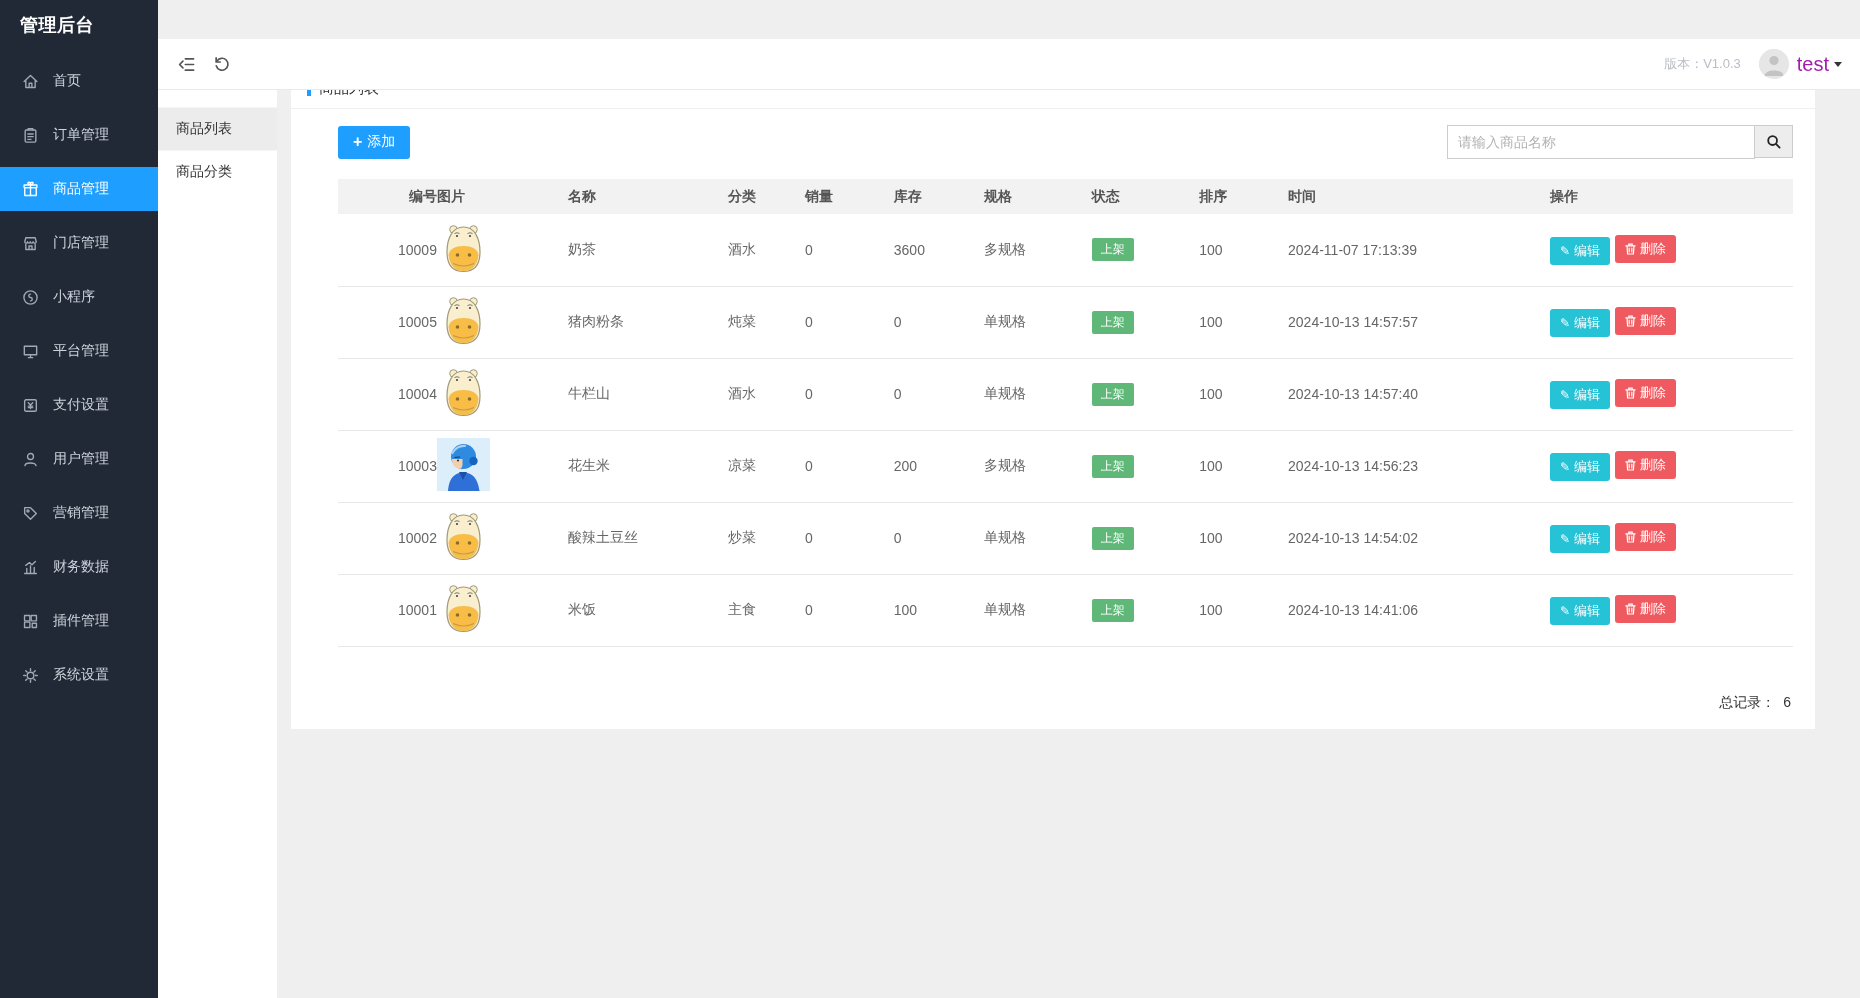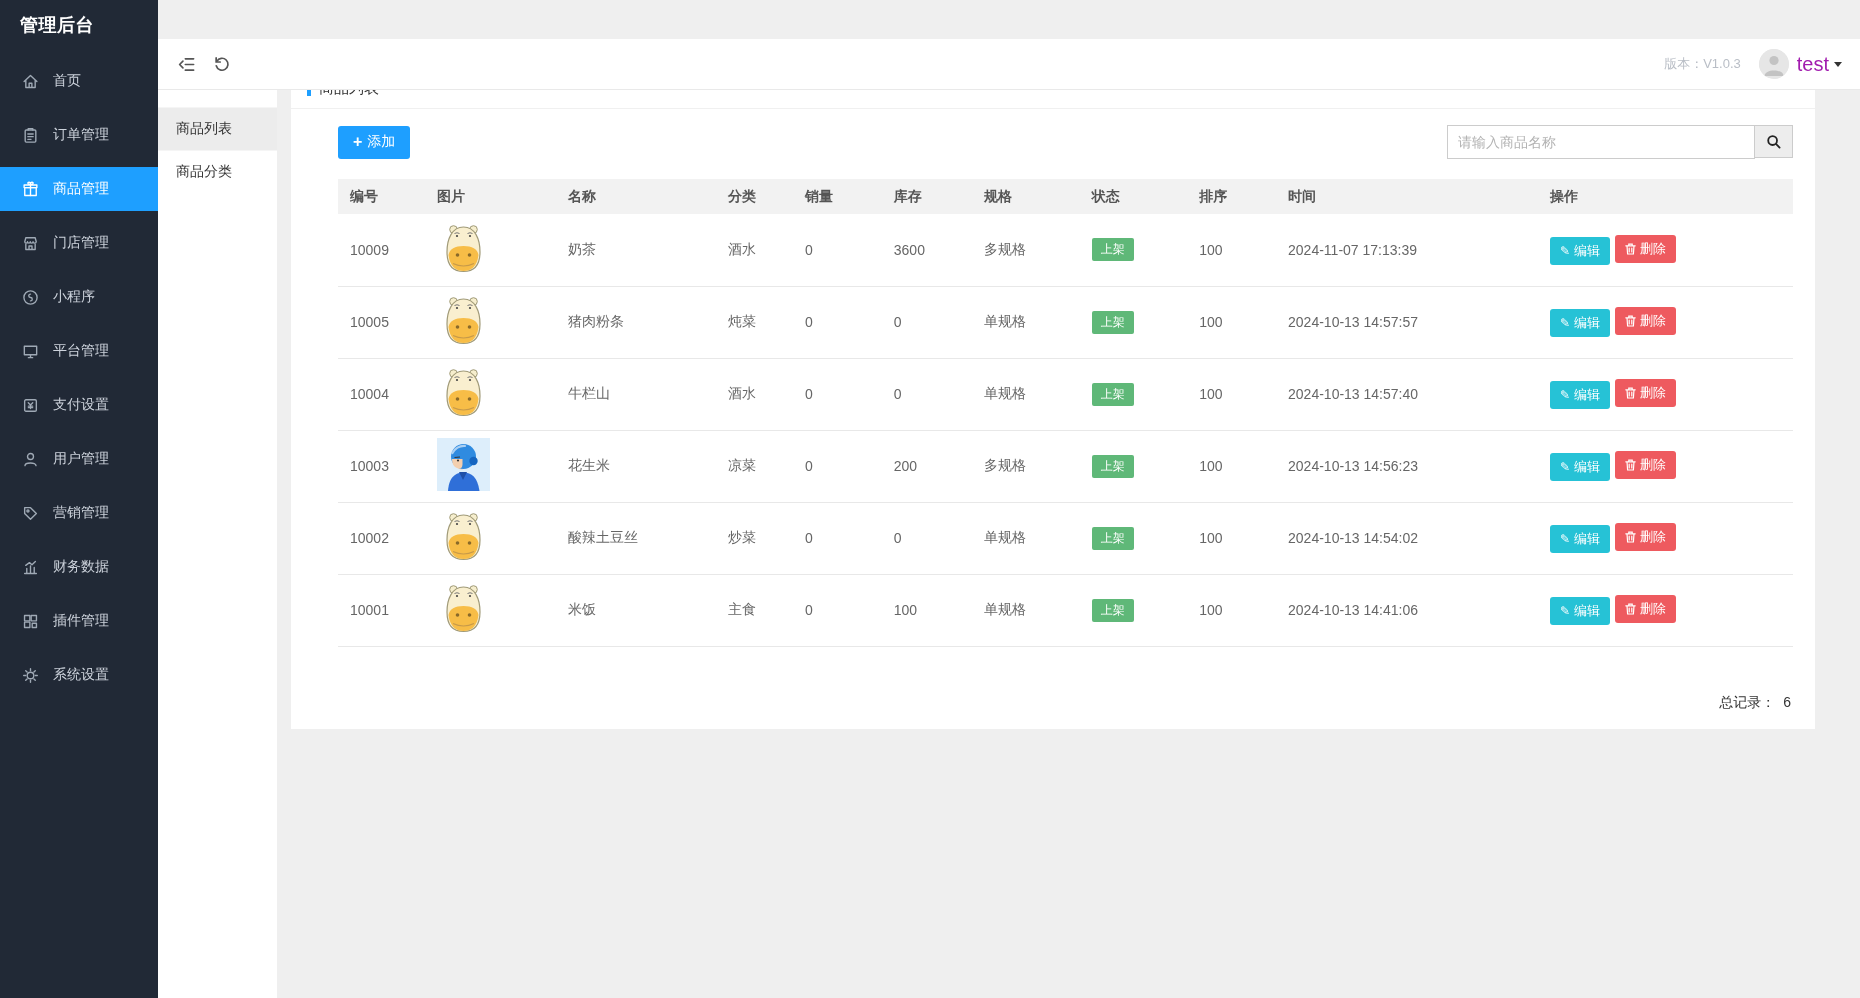--- a/index.html
+++ b/index.html
@@ -44,21 +44,21 @@
   .btn-add { height:33px; background:var(--accent-blue,#1E9FFF); color:#fff; border:none; border-radius:3px; padding:0 15px; font-size:14px; display:flex; align-items:center; cursor:pointer; }
   .btn-add .plus { font-size:16px; font-weight:bold; margin-right:5px; line-height:1; }
   .searchbox { display:flex; }
   .search-input { width:308px; height:33px; border:1px solid #ccc; padding:16px 10px; font-size:14px; color:#333; outline:none; background:#fff; }
   .search-input::placeholder { color:#b3b3b3; }
   .btn-search { width:38px; height:33px; background:#ededed; border:1px solid #ccc; border-left:none; cursor:pointer; display:flex; align-items:center; justify-content:center; }
 
   table.grid { width:100%; border-collapse:collapse; table-layout:fixed; }
   .grid th { background:#f2f2f2; height:35px; font-size:14px; color:#555; font-weight:bold; text-align:left; white-space:nowrap; }
   .grid td { height:72px; border-bottom:1px solid #e8e8e8; font-size:14px; color:#666; vertical-align:middle; }
-  .grid th:first-child, .grid td:first-child { padding-left:12px; }
+  .grid th:first-child, .grid td:first-child { padding-left:12px;text-align:right; }
   .pimg { display:inline-block; width:53px; height:53px; }
   .pimg svg { width:53px; height:53px; display:block; }
   .badge { background:var(--badge-green,#5FB878); color:#fff; font-size:12px; padding:3px 9px; border-radius:2px; display:inline-block; }
   .spec-multi { color:var(--spec-red,#e60000); }
   .spec-single { color:var(--spec-green,#4caf50); }
   .btn-edit,.btn-del { height:28px; border:none; border-radius:3px; color:#fff; font-size:13px; padding:0 10px; cursor:pointer; display:inline-flex; align-items:center; margin-right:5px; }
   .btn-edit { background:var(--edit-cyan,#26c2d6); }
   .btn-del { background:var(--delete-red,#ee5a5f); }
   .bicon { margin-right:4px; display:inline-flex; align-items:center; font-size:12px; line-height:1; }
   .total { text-align:right; padding:47px 2px 0 0; font-size:14px; color:#333; }

